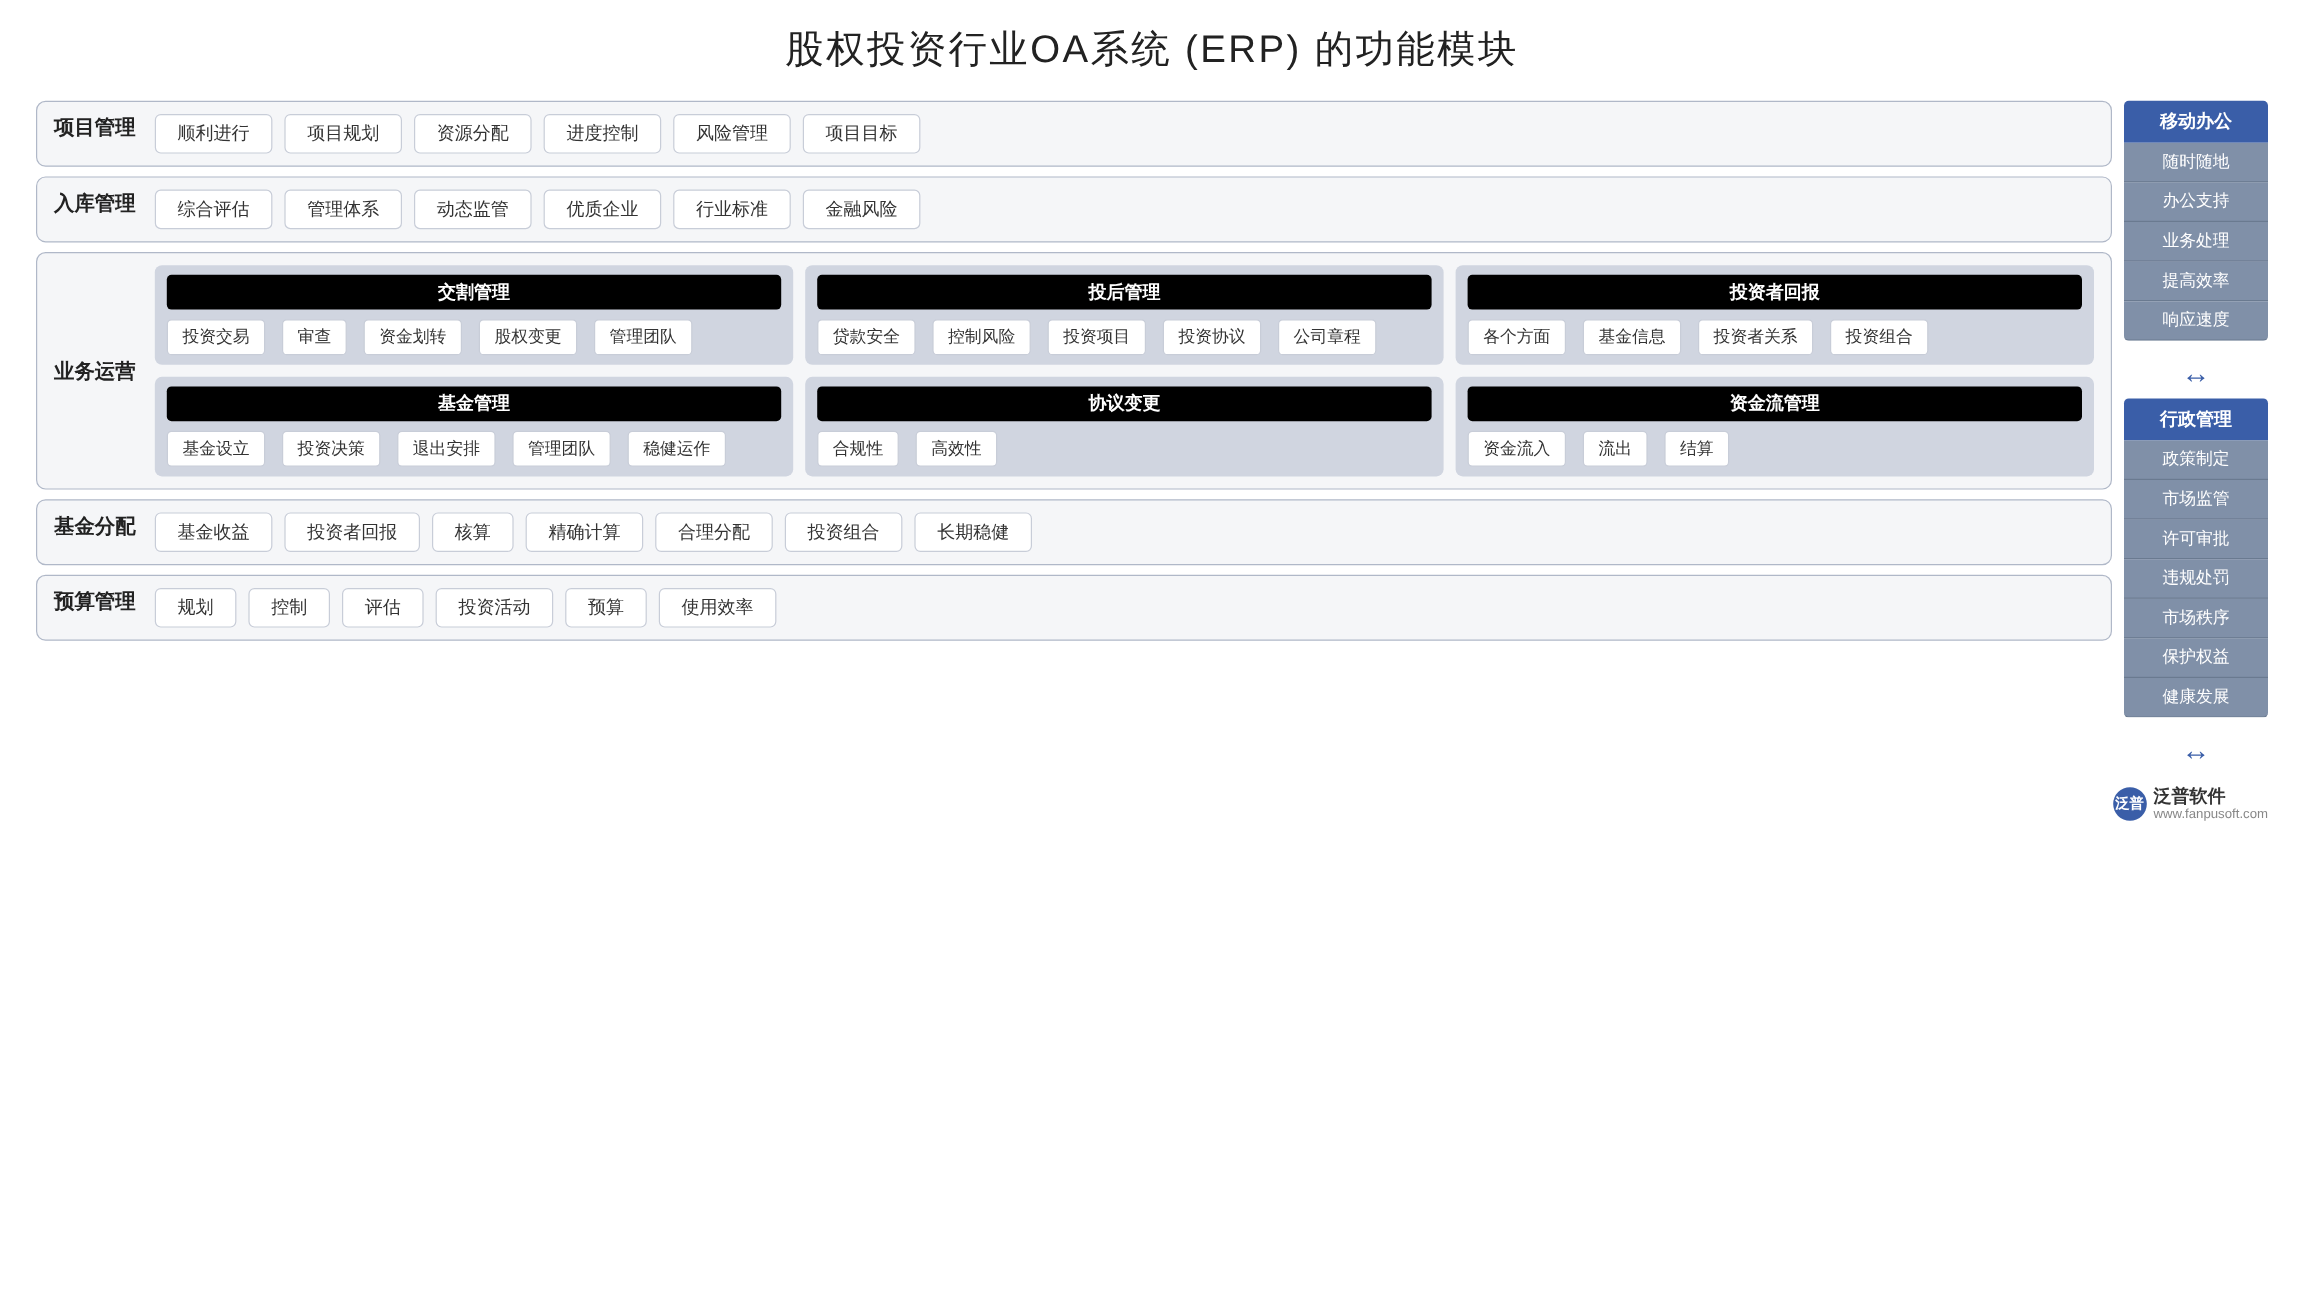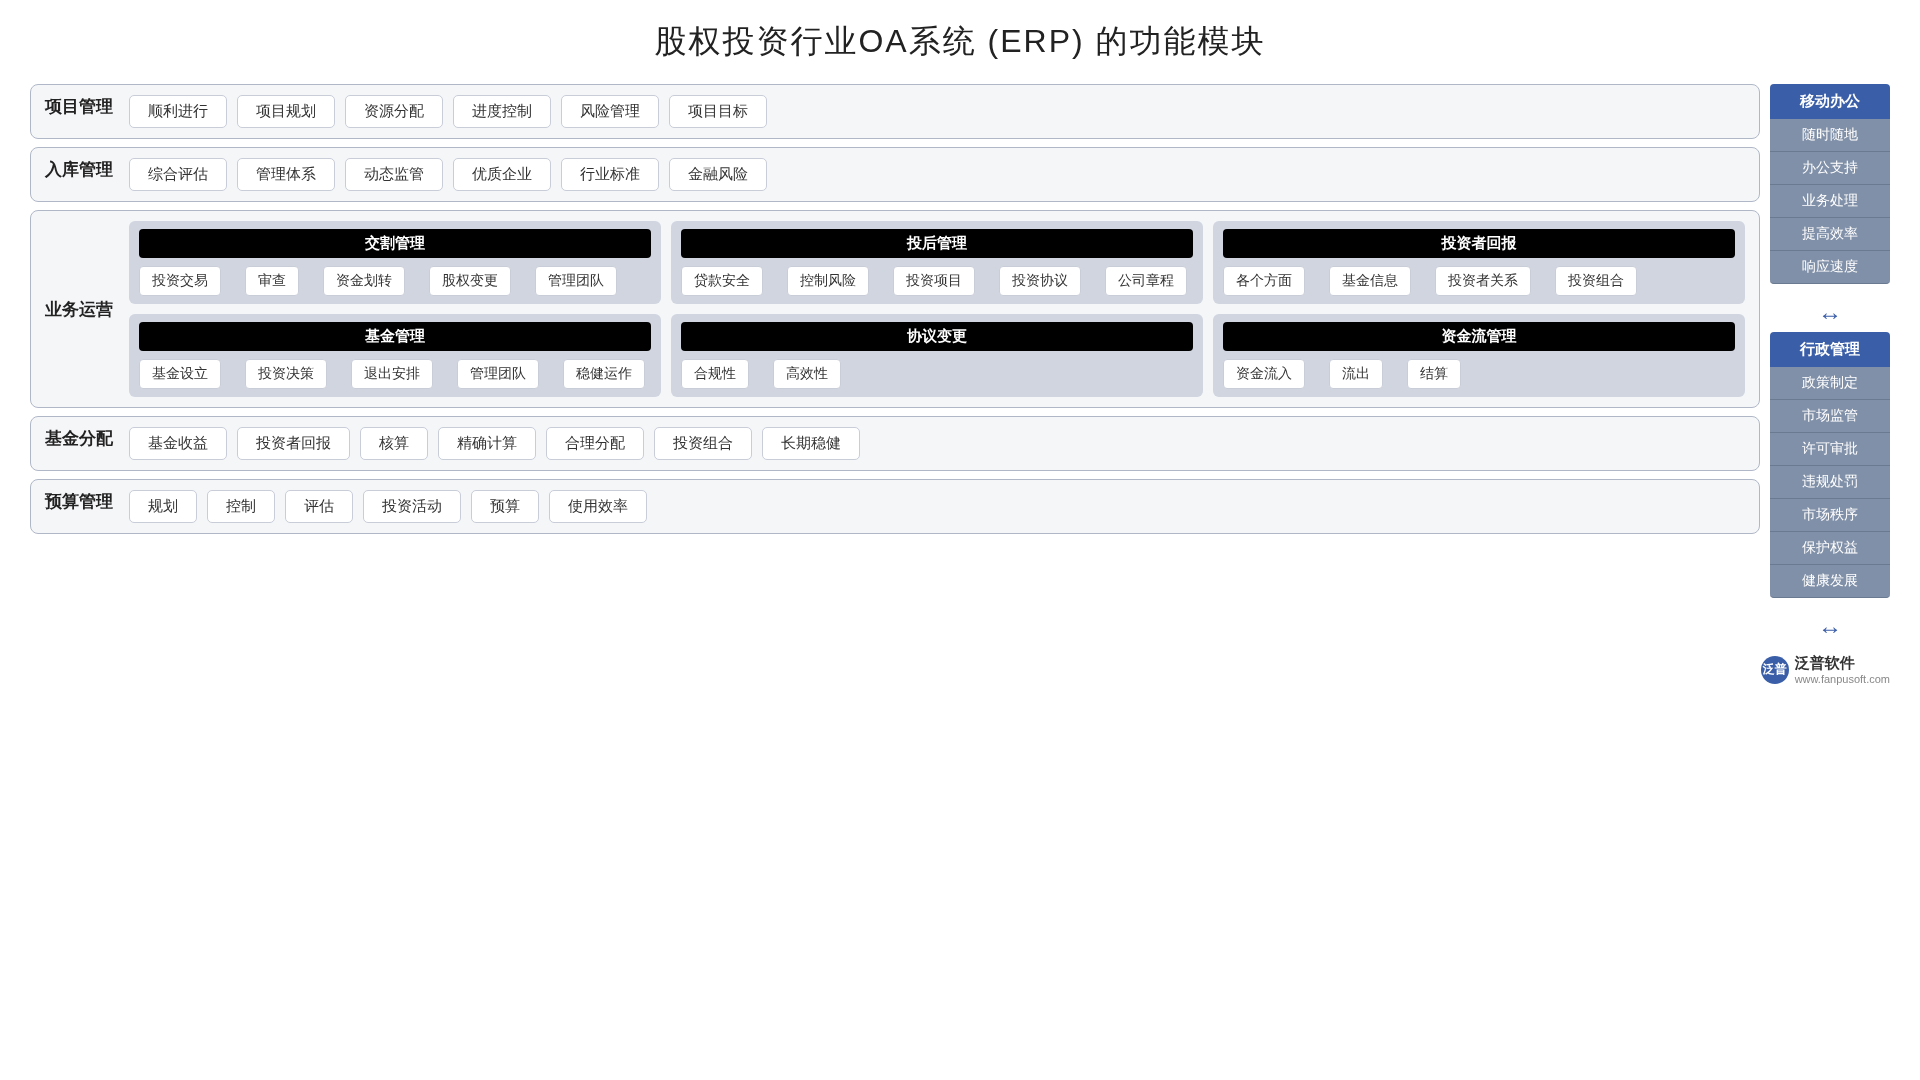--- a/index.html
+++ b/index.html
@@ -105,21 +105,21 @@
       font-weight: bold;
       border-radius: 4px;
       padding: 5px 0;
       margin-bottom: 8px;
       font-family: Liberation Serif, serif;
     }
     .biz-submodule-tags {
       display: flex;
       flex-direction: row;
       flex-wrap: wrap;
-      gap: 24px;
+      gap: 14px;
     }
     .biz-tag {
       background: #fff;
       border: 1px solid #c8cdd8;
       border-radius: 4px;
       padding: 5px 12px;
       font-size: 14px;
       color: #333;
       white-space: nowrap;
     }

